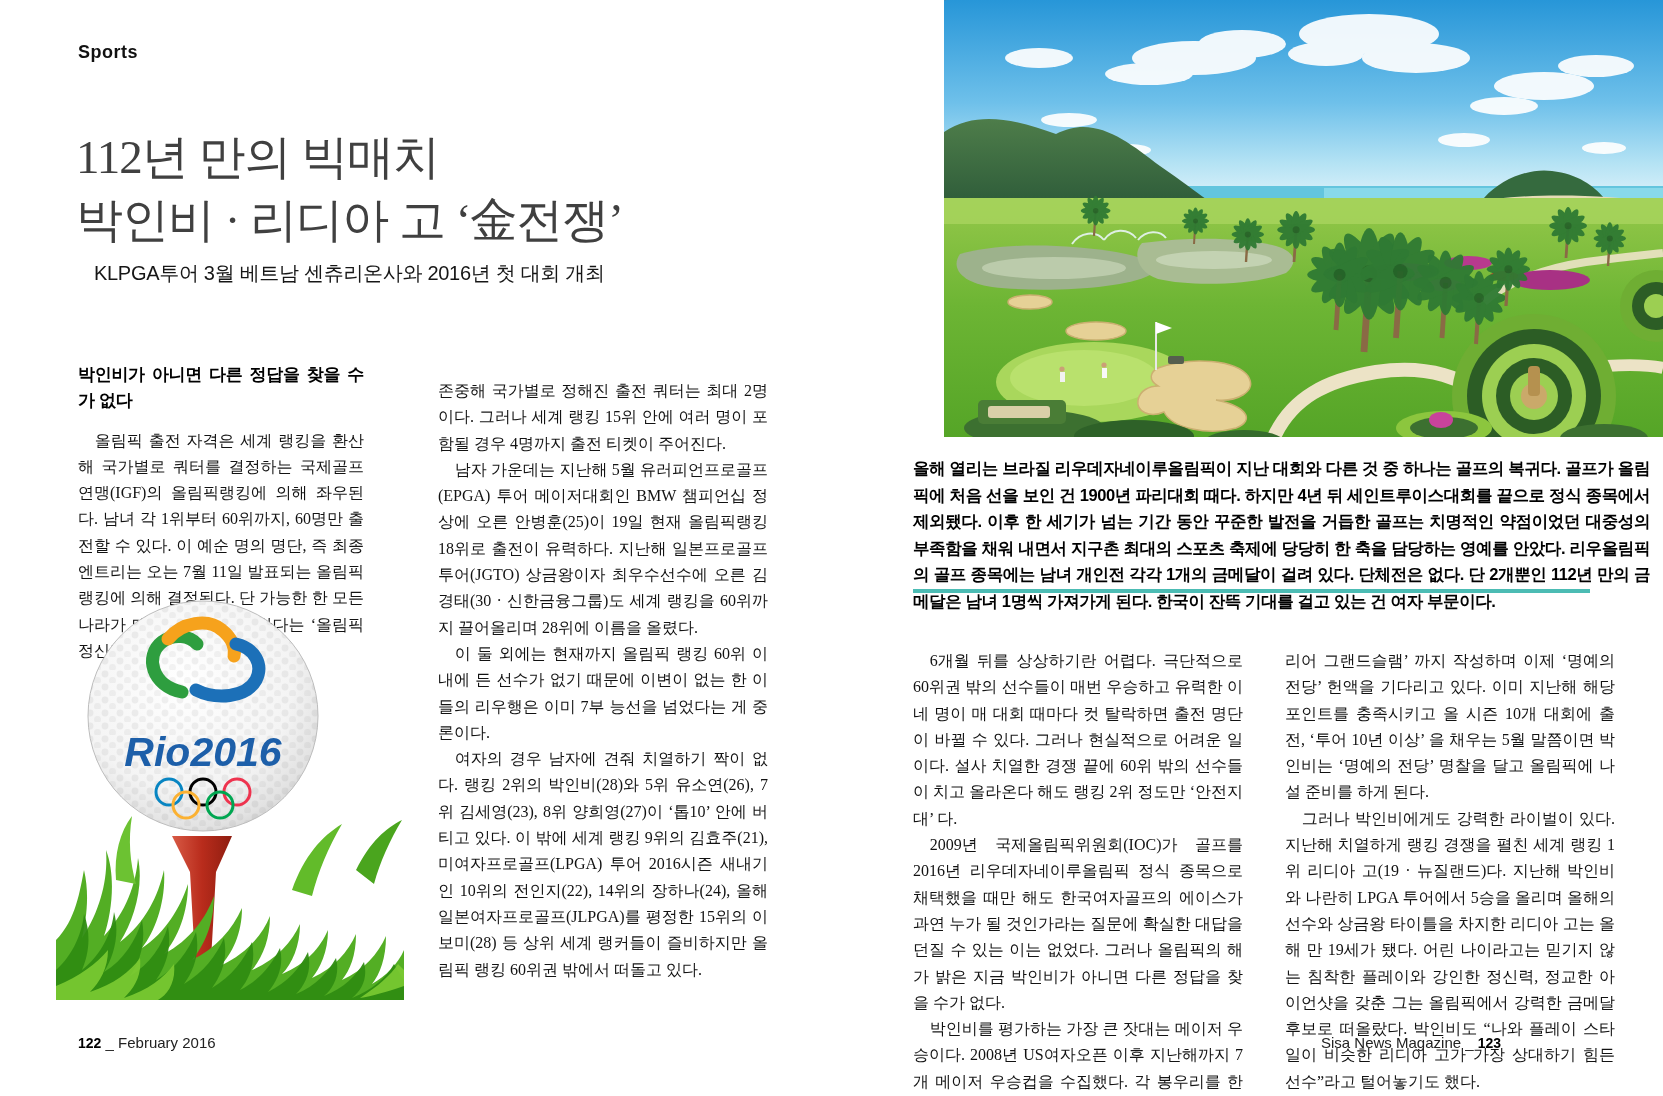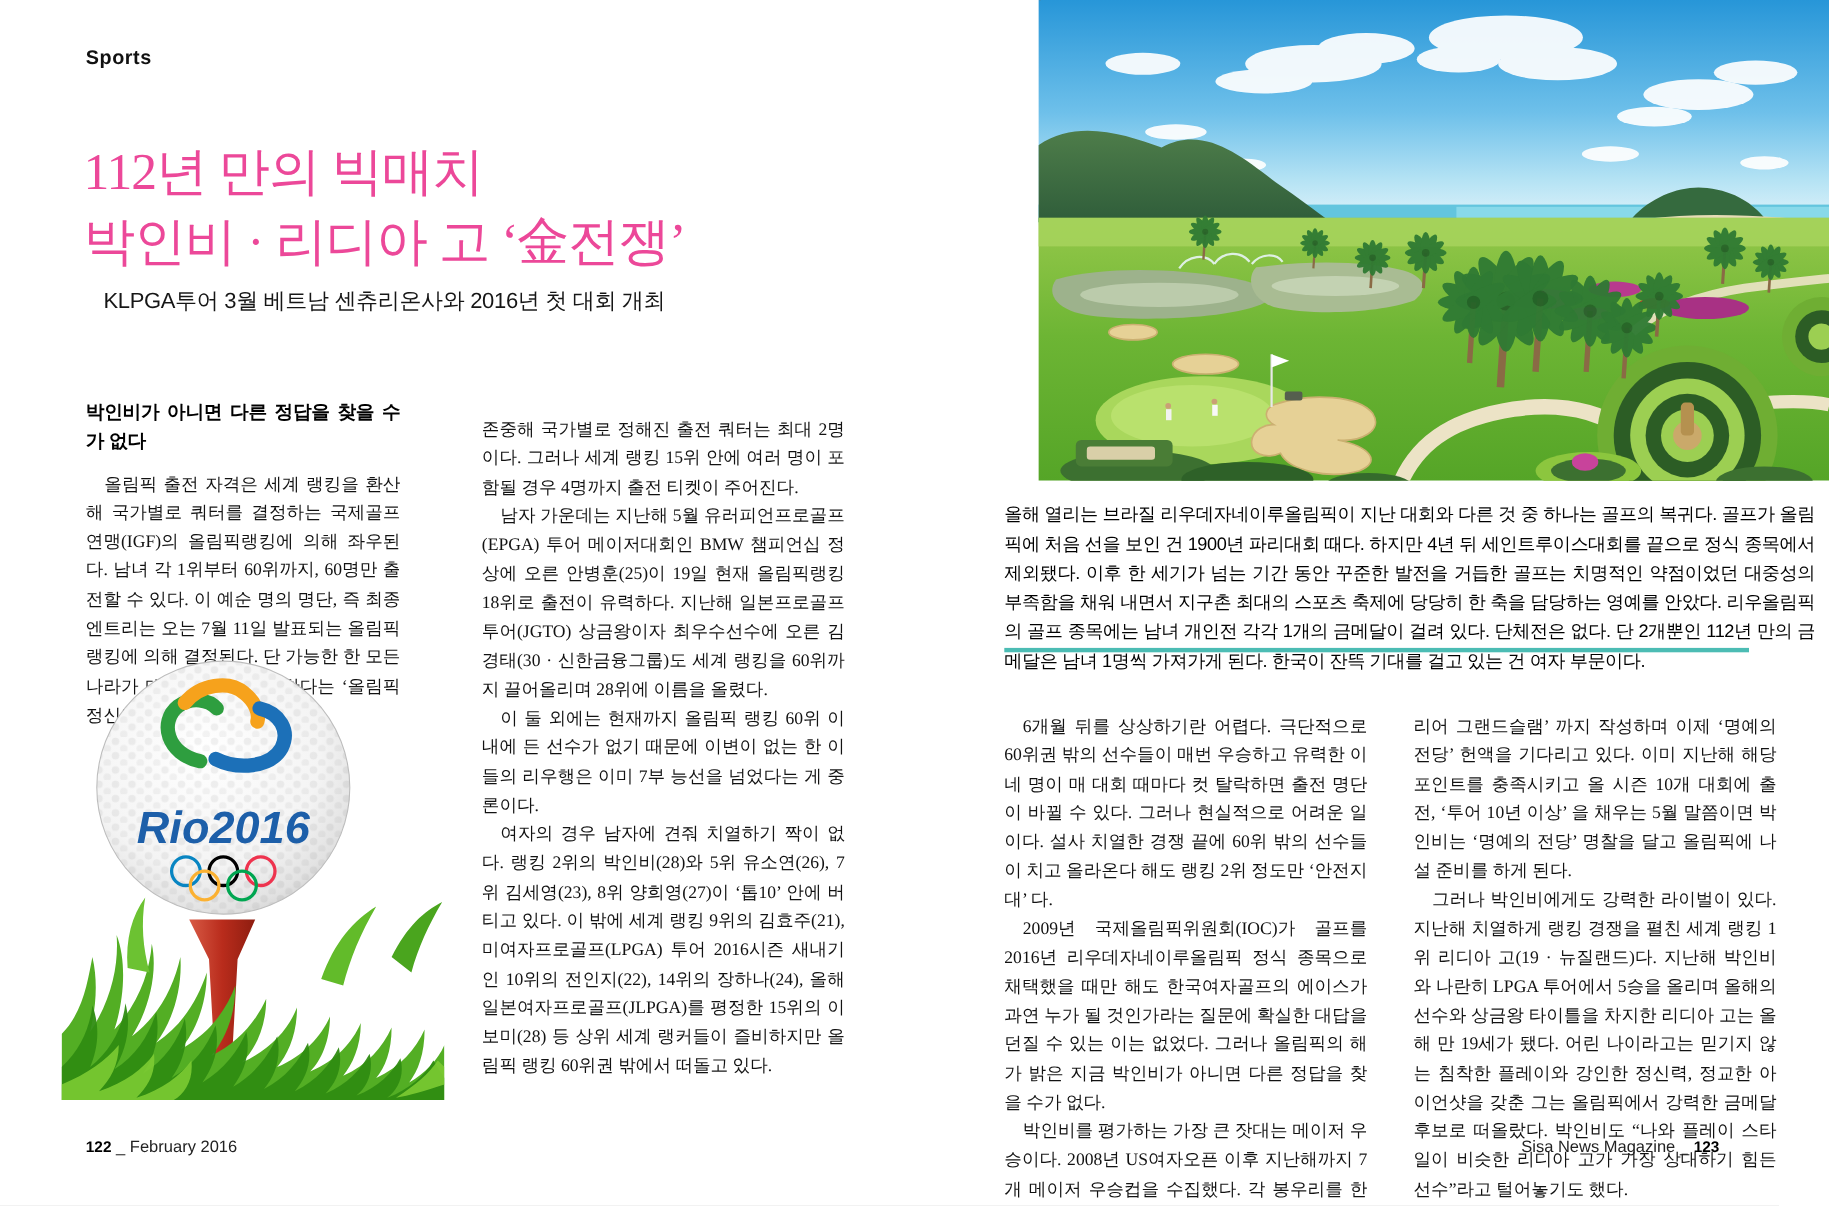--- a/index.html
+++ b/index.html
@@ -3,39 +3,39 @@
 <meta charset="utf-8">
 <style>
   html,body{margin:0;padding:0;background:#e8e8e8;}
   .spread{position:relative;width:1663px;height:1096px;background:#ffffff;overflow:hidden;
           font-family:"Liberation Serif", serif;color:#151515;}
   .abs{position:absolute;}
   
   .kicker{left:78px;top:42px;font-family:"Liberation Sans",sans-serif;font-weight:bold;
           font-size:18px;letter-spacing:.5px;color:#111;}
   .title{left:76px;top:126px;font-size:47px;line-height:63px;font-weight:normal;
-         color:#ec4899;letter-spacing:-1px;white-space:nowrap;}
+         color:#404040;letter-spacing:-1px;white-space:nowrap;}
   .subtitle{left:94px;top:260px;font-family:"Liberation Sans",sans-serif;font-size:20px;
             color:#161616;letter-spacing:-0.3px;white-space:nowrap;}
   .col{text-align:justify;font-size:16px;line-height:26.3px;color:#121212;}
   .col p{margin:0;text-indent:1.05em;}
   .col p.noindent{text-indent:0;}
   .col-left{left:78px;top:362px;width:286px;}
   .col-mid{left:438px;top:350px;width:330px;margin-top:28px;}
   .sec-head{font-family:"Liberation Sans",sans-serif;font-weight:bold;font-size:17px;
             letter-spacing:-0.3px;margin:0 0 13px 0;color:#000;}
   .ball-art{left:56px;top:540px;width:348px;height:460px;}
   .footer{top:1034px;font-family:"Liberation Sans",sans-serif;font-size:15px;color:#222;}
   .footer .pg{font-size:14px;font-weight:bold;color:#000;}
   .footer-left{left:78px;}
-  .footer-right{left:1358px;width:230px;text-align:center;}
+  .footer-right{left:1321px;width:230px;text-align:left;}
   
   .photo{left:944px;top:0;width:719px;height:437px;}
   .caption{left:913px;top:455px;width:737px;font-family:"Liberation Sans",sans-serif;
-           font-size:16.5px;line-height:26.5px;text-align:justify;color:#000;letter-spacing:-0.4px;}
+           font-size:16.5px;line-height:26.5px;text-align:justify;color:#000;letter-spacing:-0.4px;font-weight:bold;}
   .rule{left:913px;top:589px;width:677px;height:4px;background:#4cbcb4;}
   .rcol1{left:913px;top:648px;width:330px;}
   .rcol2{left:1285px;top:648px;width:330px;}
 </style>
 </head>
 <body>
 
 <div class="spread">
 
   <div class="abs kicker">Sports</div>

